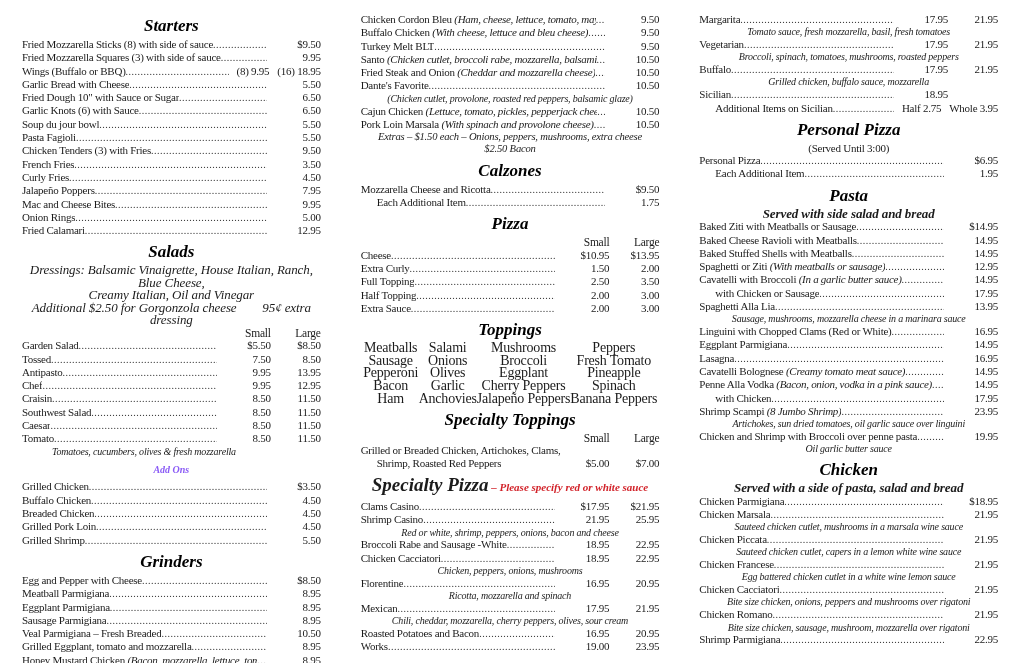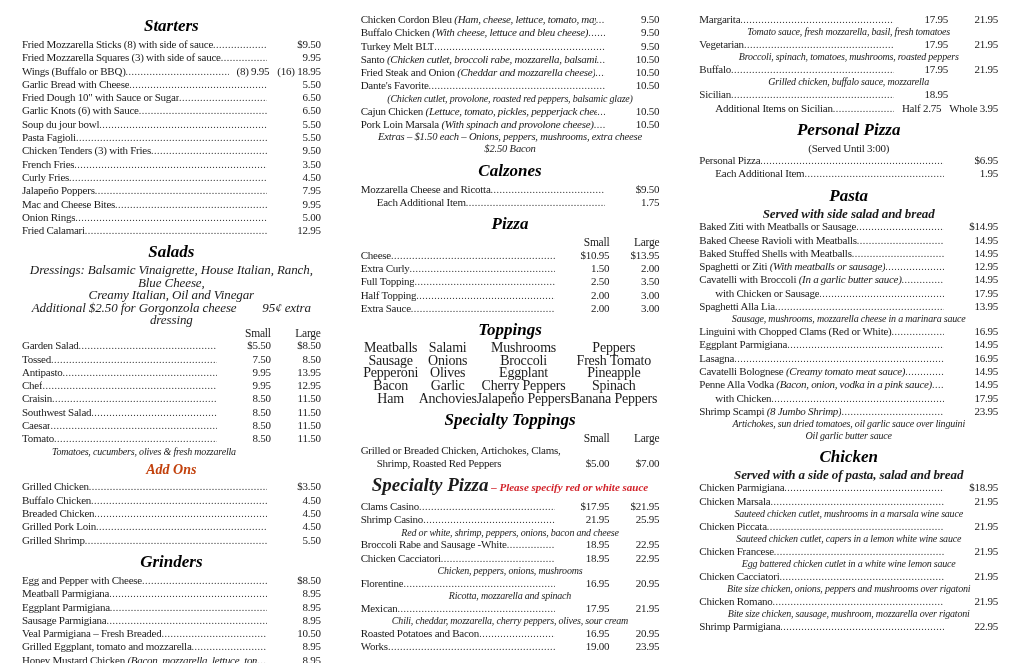--- a/index.html
+++ b/index.html
@@ -3,21 +3,21 @@
 <meta charset="utf-8">
 <style>
   html,body{margin:0;padding:0;background:#ffffff;}
   body{width:1024px;height:663px;overflow:hidden;
        font-family:"Liberation Serif","DejaVu Serif",serif;color:#1b1b1b;}
   .menu{display:flex;box-sizing:border-box;width:1024px;padding:13px 26px 0 22px;gap:40px;}
   .col{flex:1;min-width:0;}
   .sec{margin-bottom:5px;}
   .title{text-align:center;font-weight:bold;font-style:italic;font-size:17px;
          line-height:20px;margin:3px 0 2px;color:#000000;}
-  .title.black-small{color:#c2410c;font-size:14px;line-height:16px;}
+  .title.black-small{color:#8b5cf6;font-size:10px;line-height:16px;}
   .title.black{color:#1b1b1b;font-size:19px;line-height:21px;}
   .suffix{color:#d2232a;font-size:11px;font-weight:bold;font-style:italic;margin-top:16px;}
   .sub{text-align:center;font-size:13px;line-height:12.5px;letter-spacing:-0.1px;}
   .sub.italic{font-style:italic;}
   .sub.bolditalic{font-style:italic;font-weight:bold;}
   .row{display:flex;align-items:baseline;line-height:12.3px;font-size:11px;
        letter-spacing:-0.25px;white-space:nowrap;}
   .row.ind{padding-left:16px;}
   .nm{flex:0 1 auto;overflow:hidden;}
   .nm i{letter-spacing:-0.3px;}
@@ -580,20 +580,25 @@
           <span class="nm">with Chicken</span>
           <span class="dots"></span>
           <span class="p1">17.95</span>
         </div>
         <div class="row">
           <span class="nm">Shrimp Scampi <i class="nit">(8 Jumbo Shrimp)</i></span>
           <span class="dots"></span>
           <span class="p1">23.95</span>
         </div>
         <div class="desc">Artichokes, sun dried tomatoes, oil garlic sauce over linguini</div>
+        <div class="row">
+          <span class="nm">Chicken and Shrimp with Broccoli over penne pasta</span>
+          <span class="dots"></span>
+          <span class="p1">19.95</span>
+        </div>
         <div class="desc">Oil garlic butter sauce</div>
       </section>
       <section class="sec">
         <div class="title"><span>Chicken</span></div>
         <div class="sub bolditalic">Served with a side of pasta, salad and bread</div>
         <div class="row">
           <span class="nm">Chicken Parmigiana</span>
           <span class="dots"></span>
           <span class="p1">$18.95</span>
         </div>

